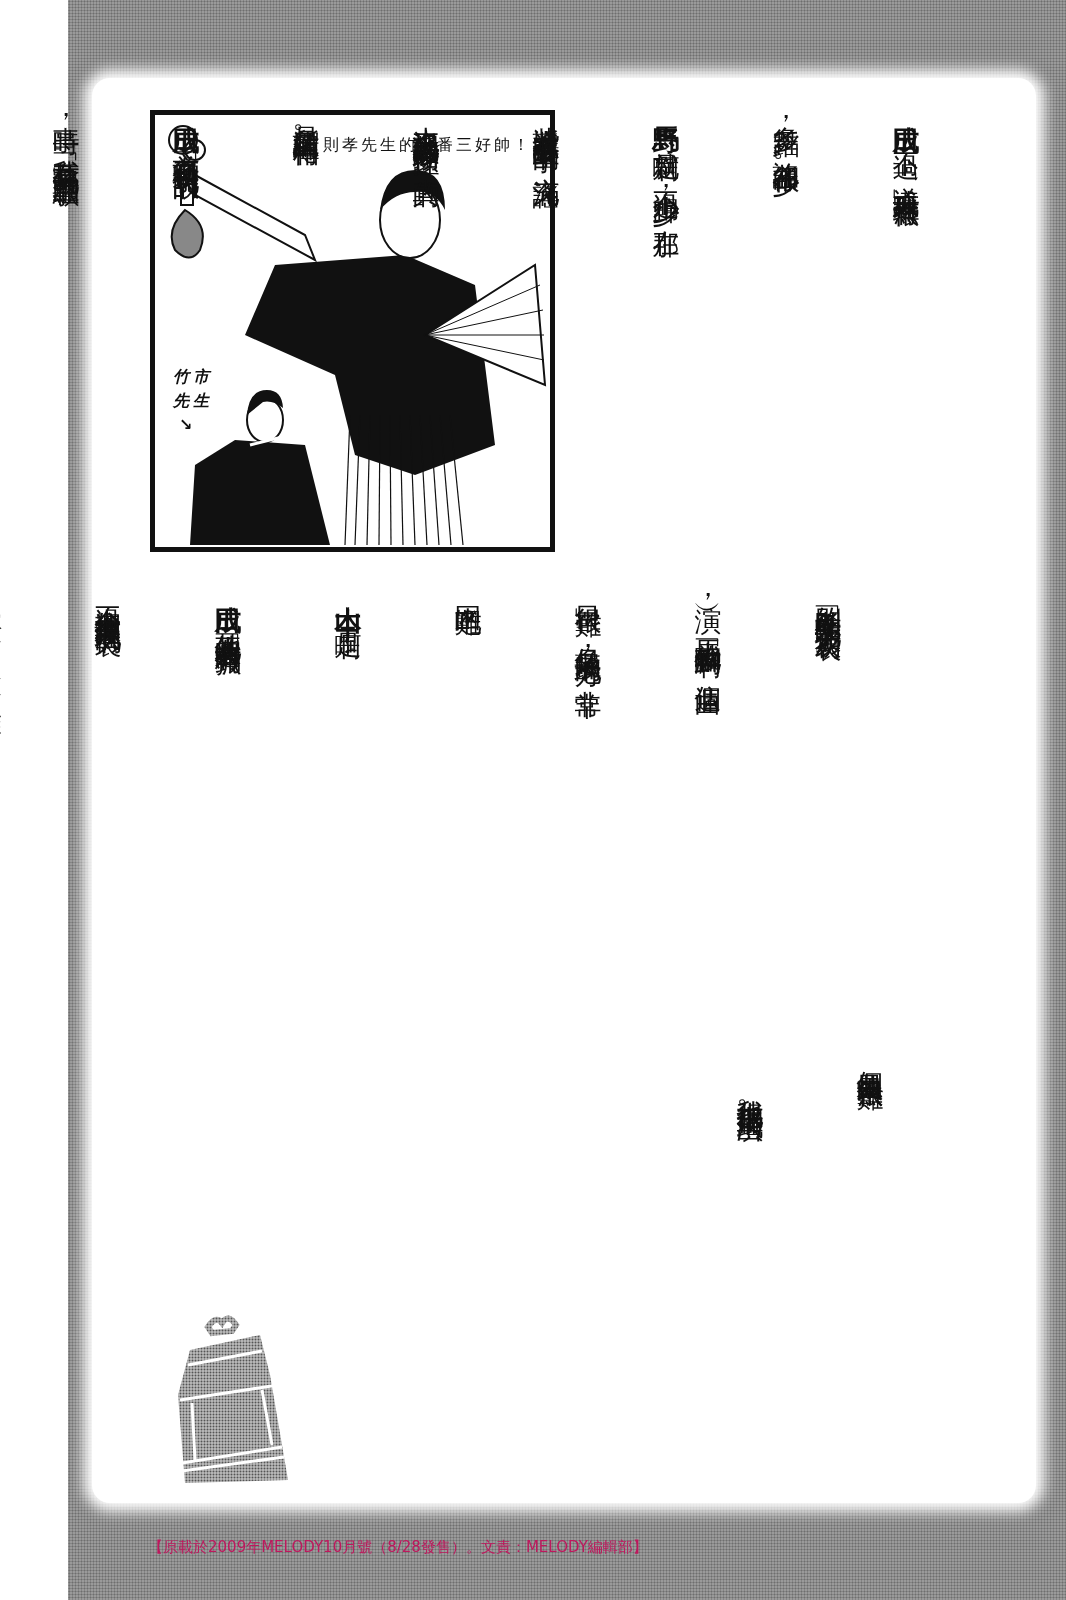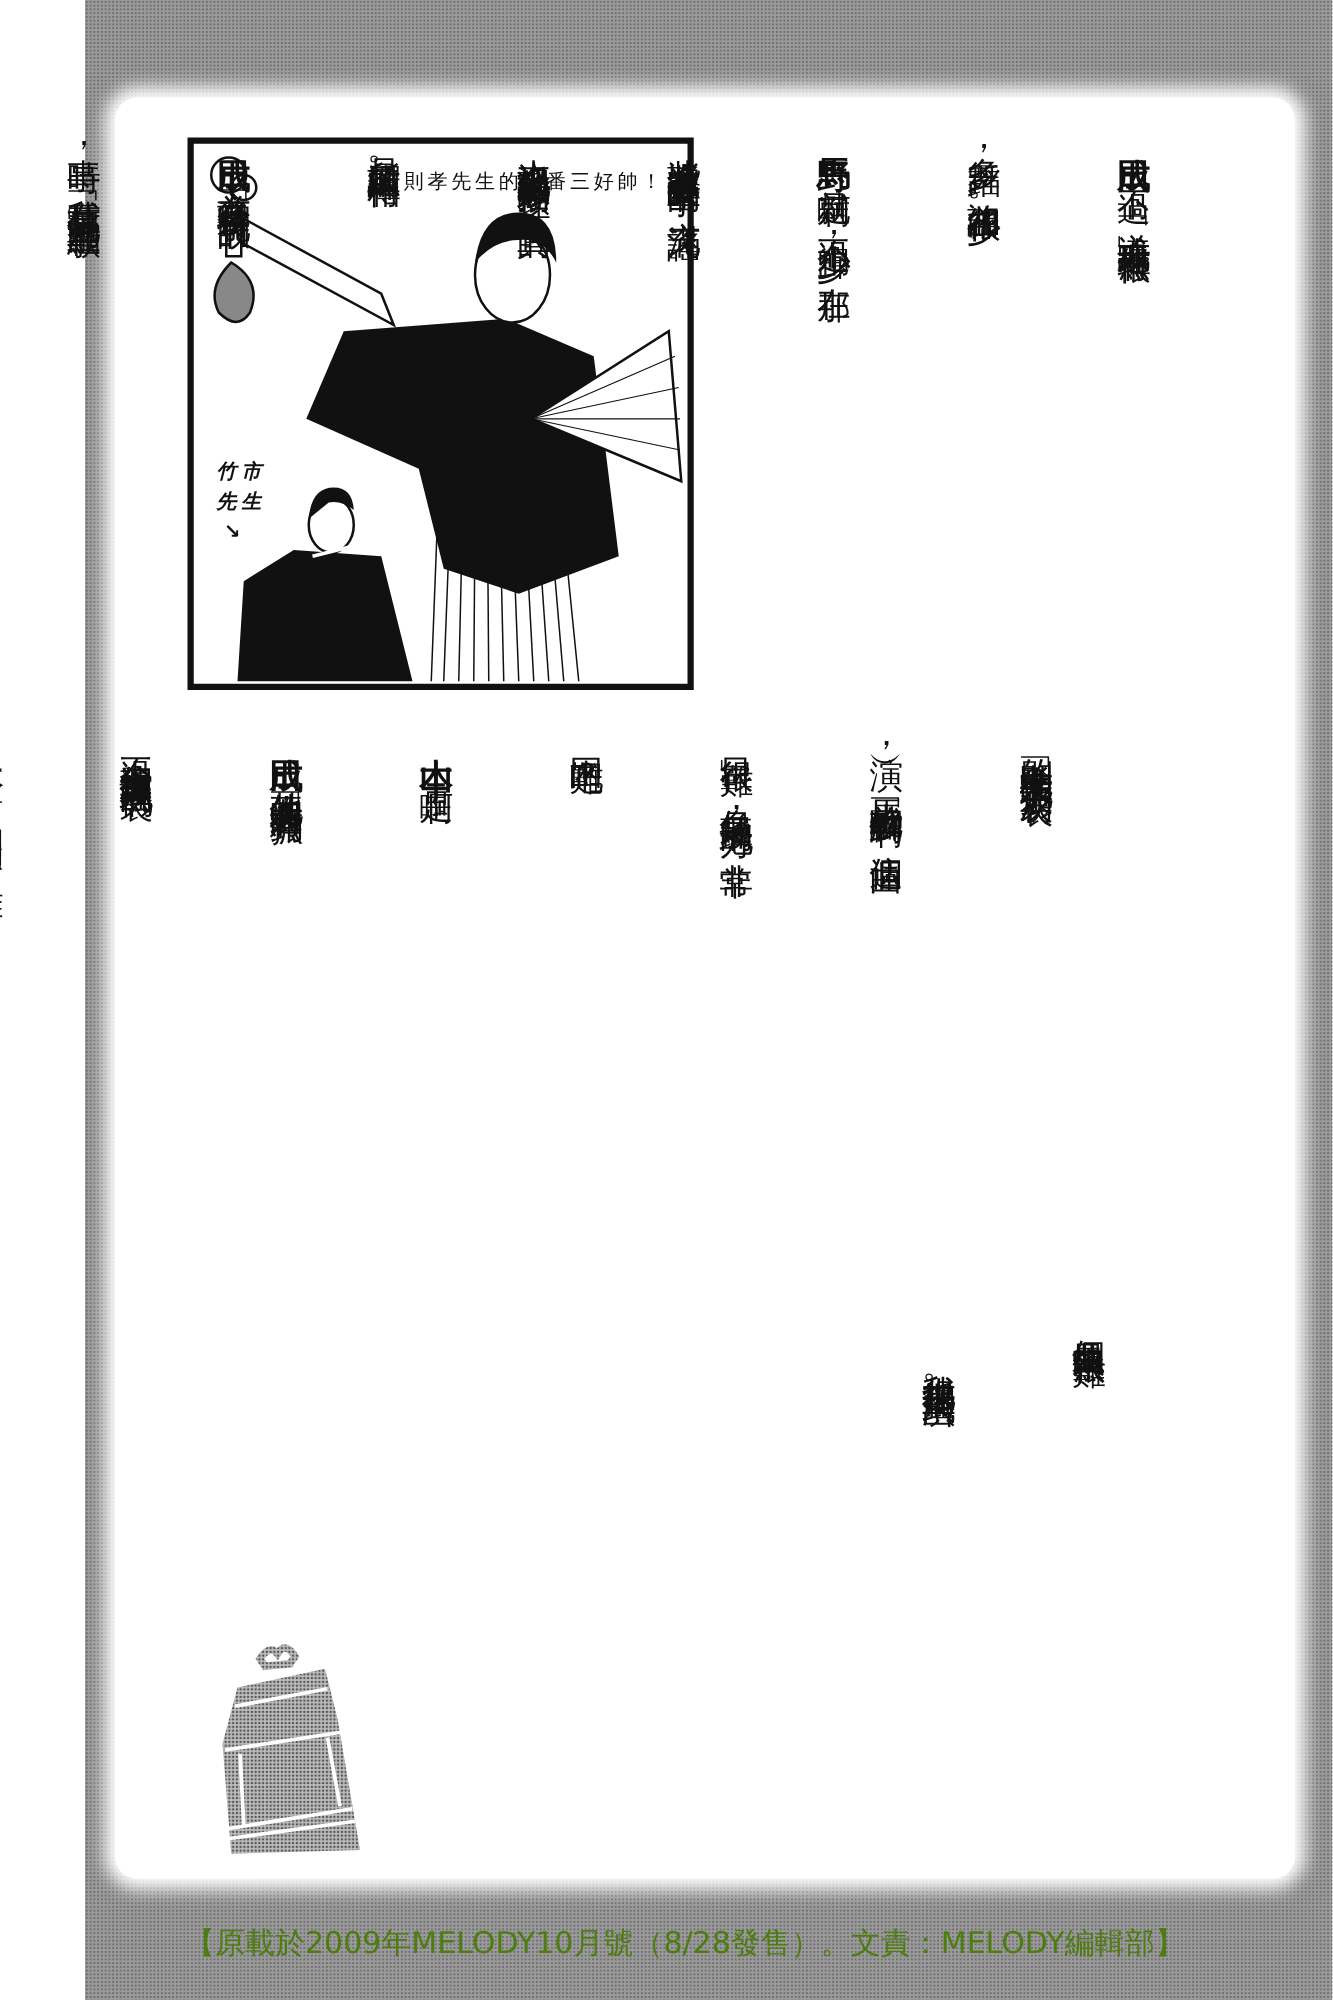--- a/index.html
+++ b/index.html
@@ -50,21 +50,21 @@
     position:absolute; left:18px; top:250px;
     font-family:"DejaVu Sans", "Liberation Sans", sans-serif;
     font-size:16px; font-weight:bold; line-height:24px; letter-spacing:4px;font-style:italic;
   }
   .bell {
     position:absolute; left:170px; top:1305px; width:120px; height:180px;
   }
   .footer {
     position:absolute; left:148px; top:1538px;
     font-family:"DejaVu Sans", "Liberation Sans", sans-serif;
-    font-size:24px; color:#4d7c0f; letter-spacing:0px;
+    font-size:15px; color:#be185d; letter-spacing:0px;
     background:rgba(255,255,255,0.0);
   }
 </style>
 </head>
 <body>
 
 <div class="frame"></div>
 <div class="page"></div>
 
 <div class="illus">

